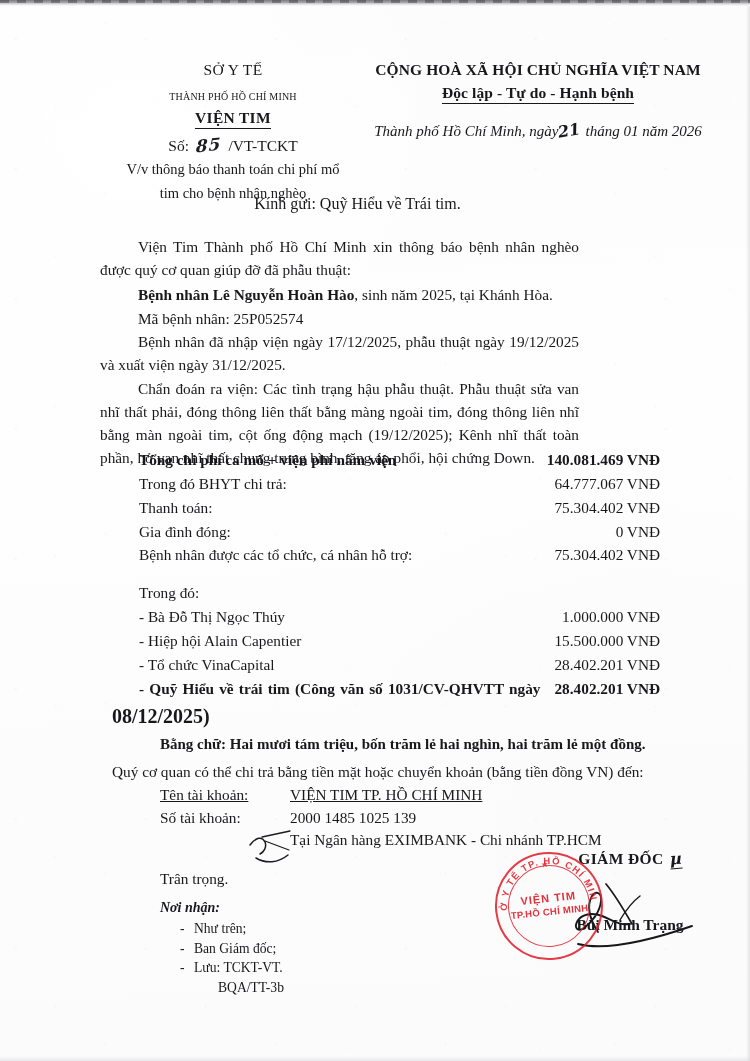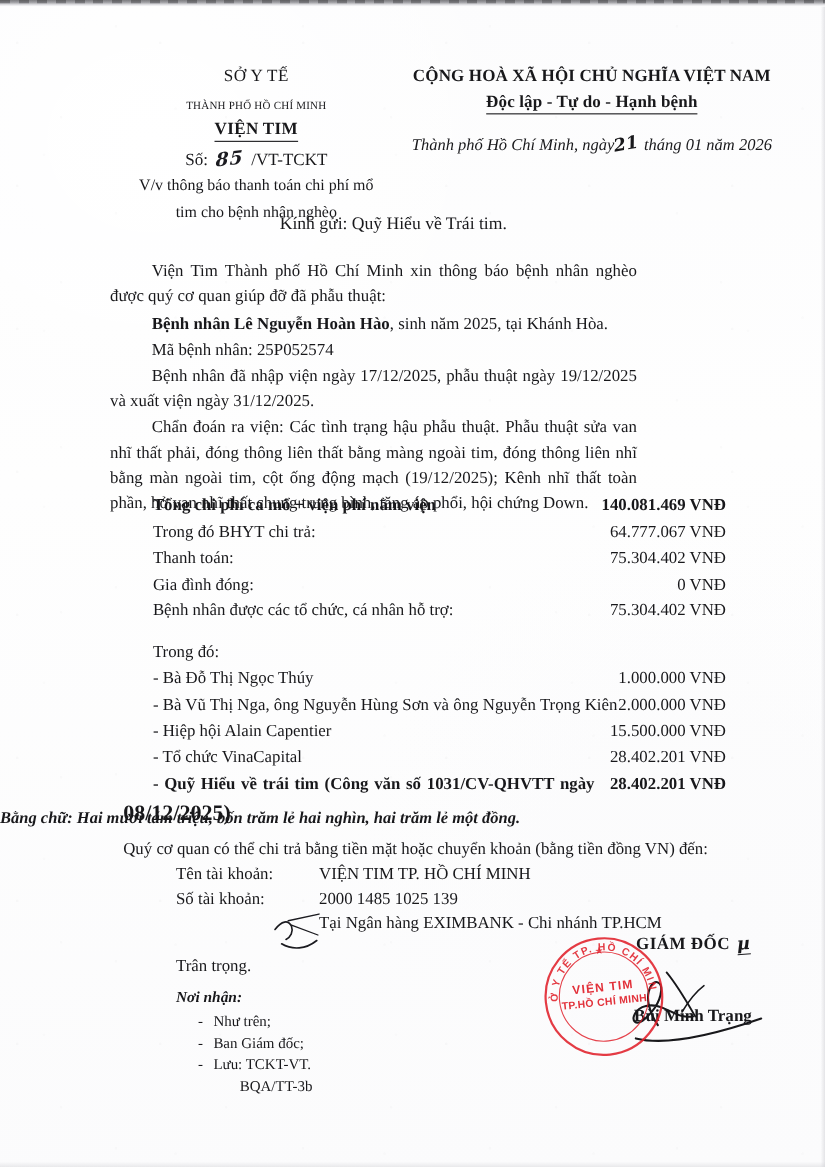--- a/index.html
+++ b/index.html
@@ -130,22 +130,22 @@
     padding: 0 90px 0 112px; font-size: 20px; line-height: 1.56; font-weight: bold;
   }
   .row.justify-lbl .lbl {
     white-space: normal; text-align: justify; text-align-last: justify;
     padding-right: 14px;
   }
 
   
   .pay-block { position: absolute; left: 0; top: 718px; width: 750px; }
   .bang-chu {
-    font-size: 15px; font-weight: bold; font-style: italic;
-    margin-top: 18px; white-space: nowrap;
+    font-size: 15px; font-weight: bold; 
+    padding-left: 160px; margin-top: 18px; white-space: nowrap;
   }
   .pay-note {
     font-size: 15.3px; padding: 0 88px 0 112px; margin-top: 10px;
   }
   .bank-line { display: flex; font-size: 15.3px; line-height: 1.48; padding-left: 160px; }
   .bank-line .bk-lbl { flex: 0 0 130px; }
   .bank-line .bk-val { flex: 1 1 auto; }
   .bank-line.offset .bk-val { margin-left: 130px; }
   .tran-trong {
     font-size: 15.3px; padding-left: 160px; margin-top: 18px; position: relative;
@@ -285,45 +285,41 @@
 
       <div class="row plain" style="margin-top:14px;">
         <span class="lbl">Trong đó:</span>
       </div>
 
       <div class="row">
         <span class="lbl">- Bà Đỗ Thị Ngọc Thúy</span>
         <span class="amt">1.000.000 VNĐ</span>
       </div>
       <div class="row">
-        <span class="lbl">- Bà Vũ Thị Nga, ông Nguyễn Hùng Sơn và ông Nguyễn Trọng Kiên</span>
-        <span class="amt">2.000.000 VNĐ</span>
-      </div>
-      <div class="row">
         <span class="lbl">- Hiệp hội Alain Capentier</span>
         <span class="amt">15.500.000 VNĐ</span>
       </div>
       <div class="row">
         <span class="lbl">- Tổ chức VinaCapital</span>
         <span class="amt">28.402.201 VNĐ</span>
       </div>
 
       <div class="row bold justify-lbl">
         <span class="lbl">- Quỹ Hiểu về trái tim (Công văn số 1031/CV-QHVTT ngày</span>
         <span class="amt">28.402.201 VNĐ</span>
       </div>
       <div class="row-cont">08/12/2025)</div>
     </div>
 
     <div class="pay-block">
       <div class="bang-chu">Bằng chữ: Hai mươi tám triệu, bốn trăm lẻ hai nghìn, hai trăm lẻ một đồng.</div>
 
       <div class="pay-note">Quý cơ quan có thể chi trả bằng tiền mặt hoặc chuyển khoản (bằng tiền đồng VN) đến:</div>
 
-      <div class="bank-line" style="margin-top:3px;">
+      <div class="bank-line" style="margin-top:3px;text-decoration:underline;">
         <span class="bk-lbl">Tên tài khoản:</span>
         <span class="bk-val">VIỆN TIM TP. HỒ CHÍ MINH</span>
       </div>
       <div class="bank-line">
         <span class="bk-lbl">Số tài khoản:</span>
         <span class="bk-val">2000 1485 1025 139</span>
       </div>
       <div class="bank-line offset">
         <span class="bk-val">Tại Ngân hàng EXIMBANK - Chi nhánh TP.HCM</span>
       </div>

